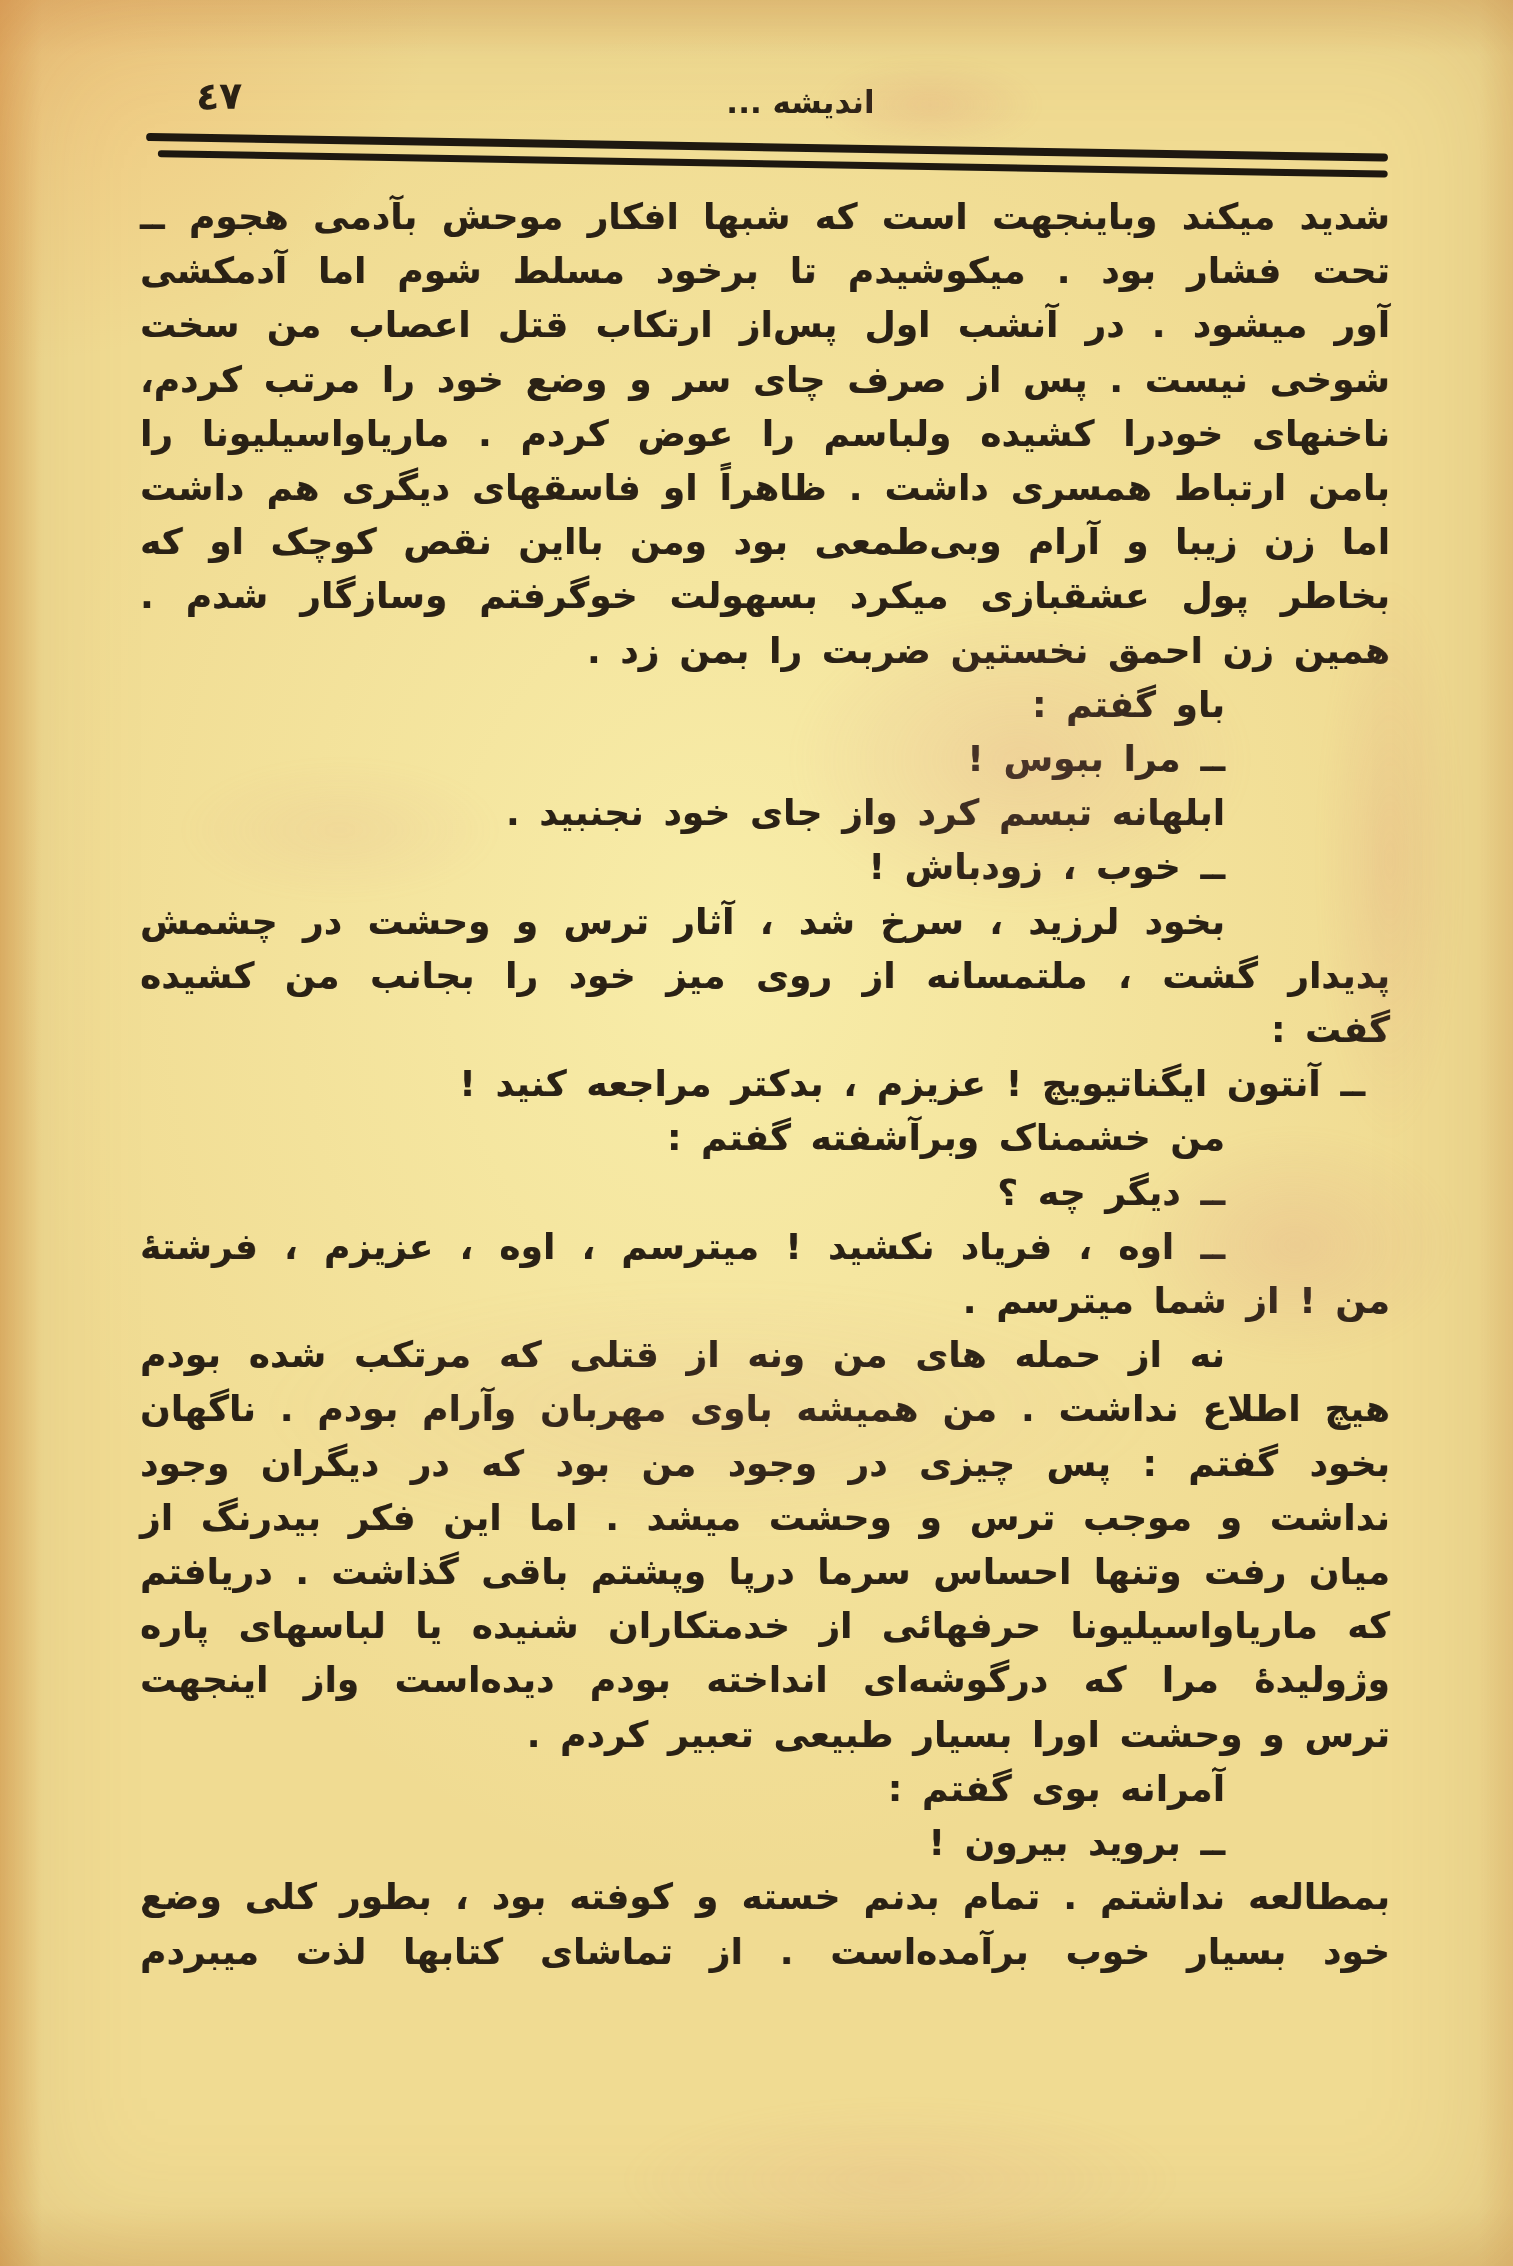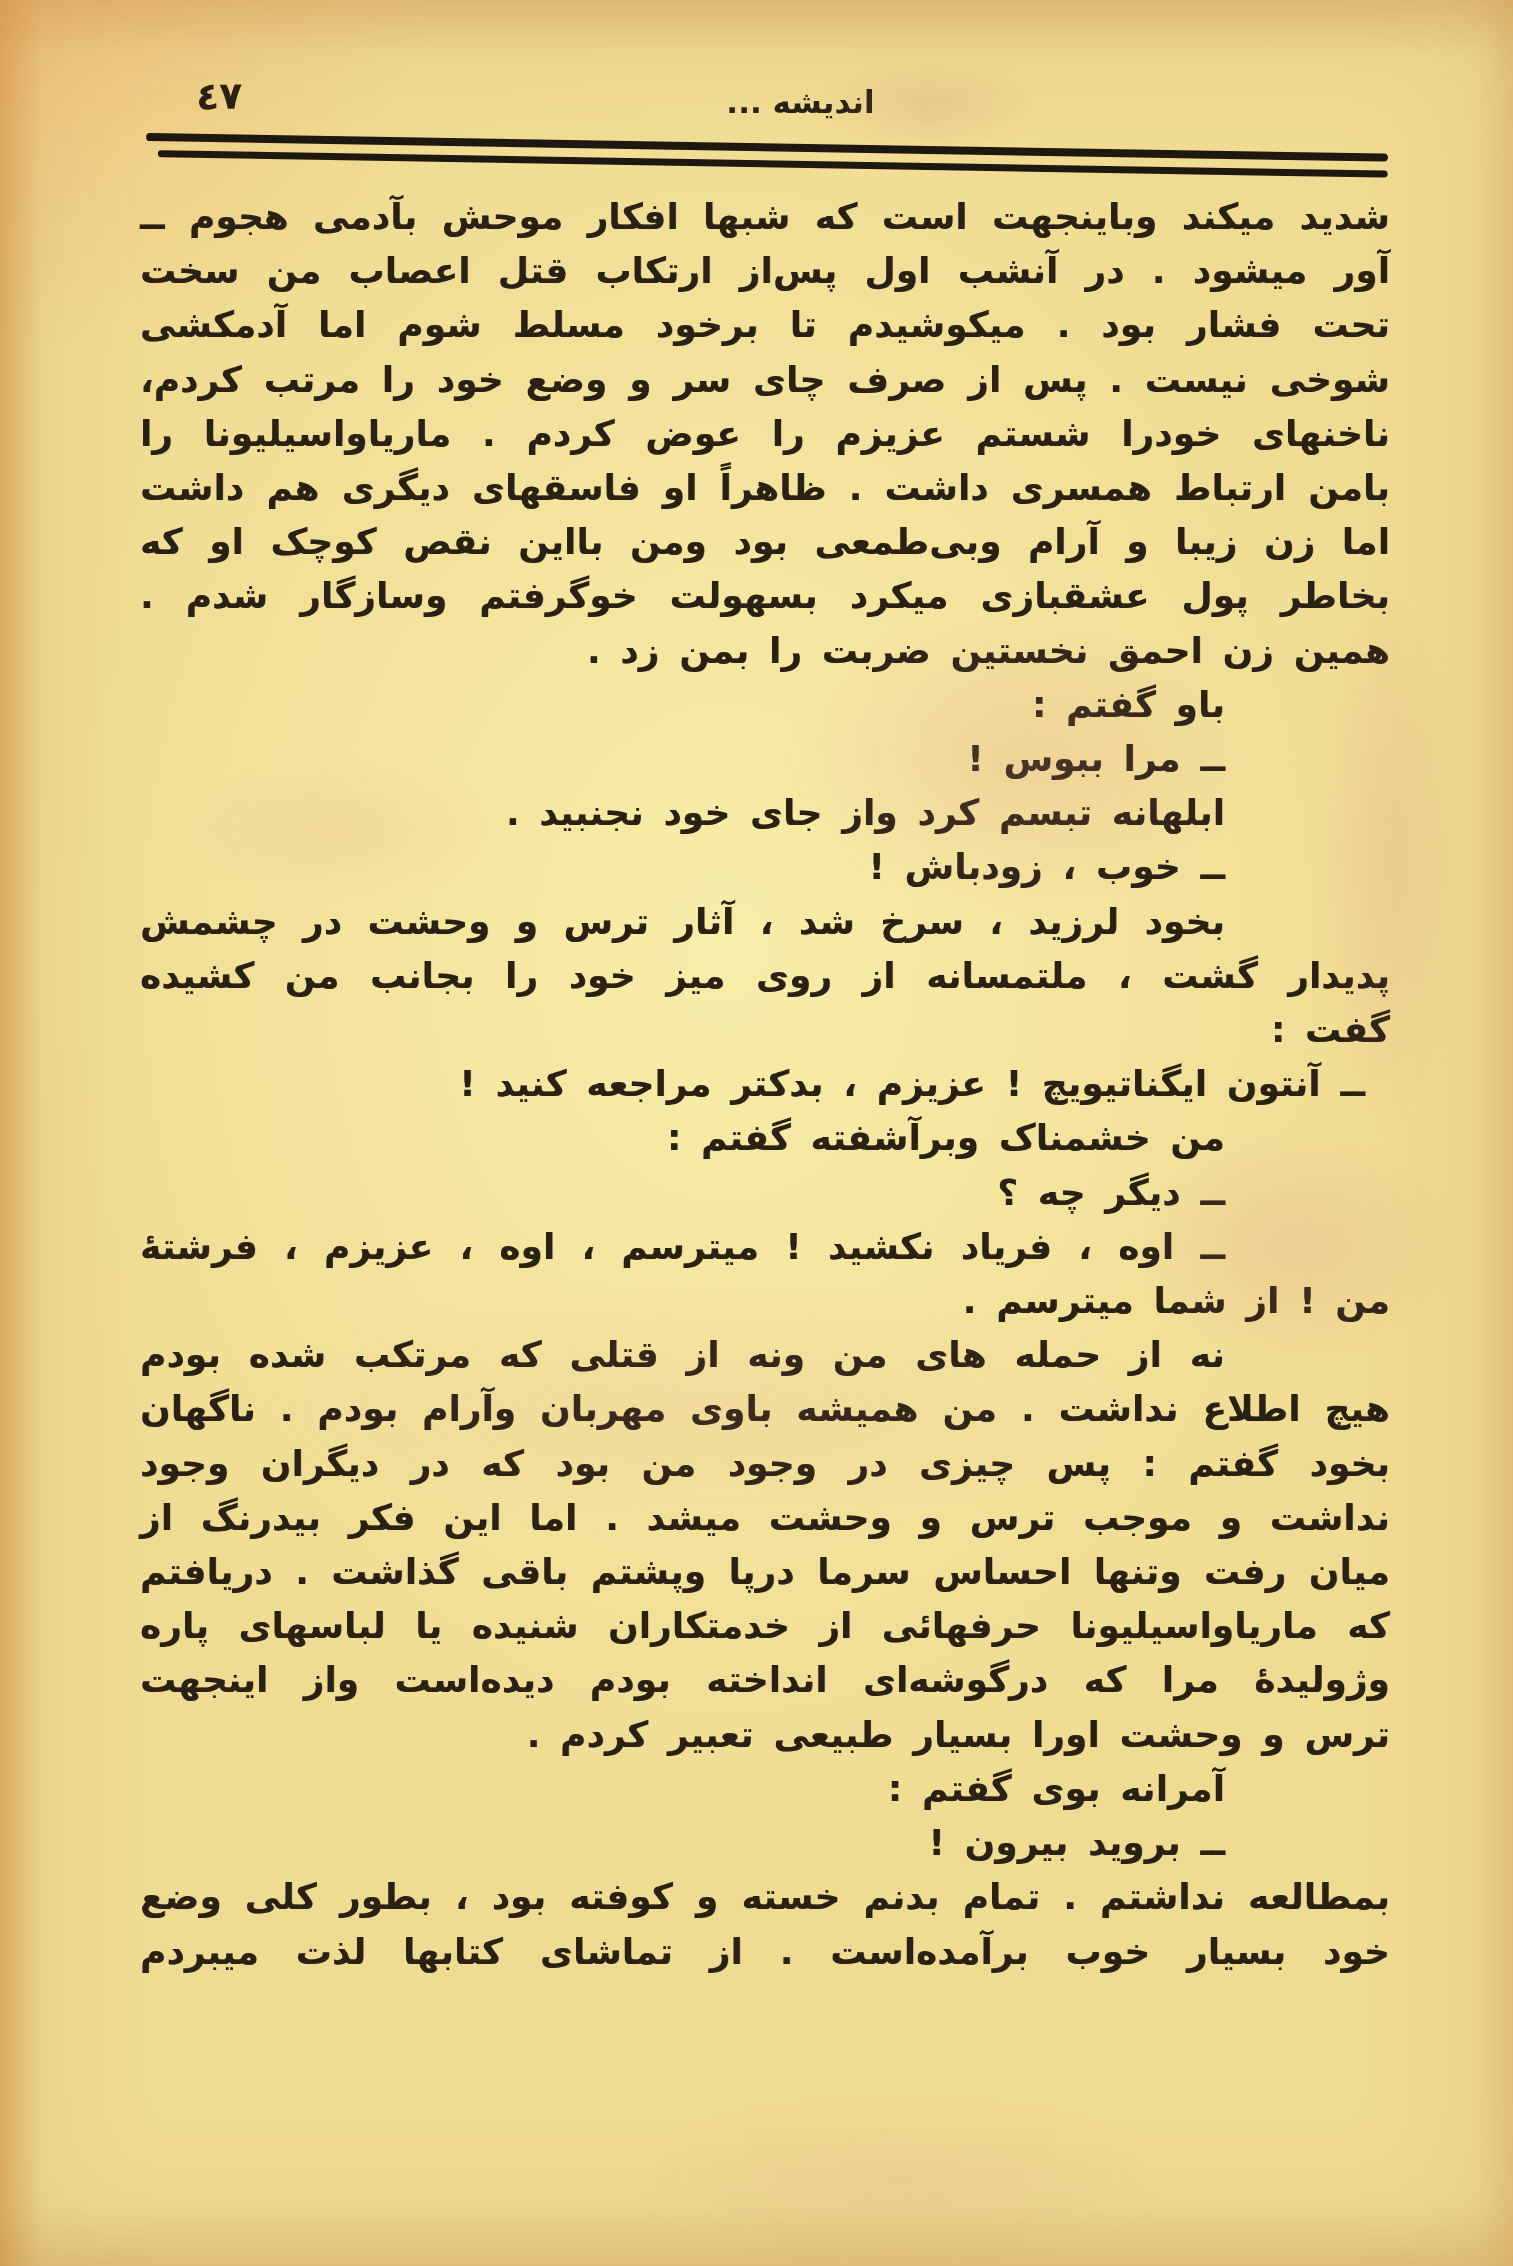--- a/index.html
+++ b/index.html
@@ -77,24 +77,24 @@
 
   <div class="header-title">اندیشه ...</div>
 
   <div class="double-rule">
     <div class="bar"></div>
     <div class="bar"></div>
   </div>
 
   <div class="text-block" id="text-block">
       <div class="line full" dir="rtl">شدید میکند وباینجهت است که شبها افکار موحش بآدمی هجوم ــ</div>
+      <div class="line full" dir="rtl">تحت فشار بود . میکوشیدم تا برخود مسلط شوم اما آدمکشی</div>
       <div class="line full" dir="rtl">آور میشود . در آنشب اول پس‌از ارتکاب قتل اعصاب من سخت</div>
-      <div class="line full" dir="rtl">تحت فشار بود . میکوشیدم تا برخود مسلط شوم اما آدمکشی</div>
       <div class="line full" dir="rtl">شوخی نیست . پس از صرف چای سر و وضع خود را مرتب کردم،</div>
-      <div class="line full" dir="rtl">ناخنهای خودرا شستم عزیزم را عوض کردم . ماریاواسیلیونا را</div>
+      <div class="line full" dir="rtl">ناخنهای خودرا کشیده ولباسم را عوض کردم . ماریاواسیلیونا را</div>
       <div class="line full" dir="rtl">بامن ارتباط همسری داشت . ظاهراً او فاسقهای دیگری هم داشت</div>
       <div class="line full" dir="rtl">اما زن زیبا و آرام وبی‌طمعی بود ومن بااین نقص کوچک او که</div>
       <div class="line full" dir="rtl">بخاطر پول عشقبازی میکرد بسهولت خوگرفتم وسازگار شدم .</div>
       <div class="line short" dir="rtl">همین زن احمق نخستین ضربت را بمن زد .</div>
       <div class="line indent short" dir="rtl">باو گفتم :</div>
       <div class="line indent short" dir="rtl">ــ مرا ببوس !</div>
       <div class="line indent short" dir="rtl">ابلهانه تبسم کرد واز جای خود نجنبید .</div>
       <div class="line indent short" dir="rtl">ــ خوب ، زودباش !</div>
       <div class="line indent full" dir="rtl">بخود لرزید ، سرخ شد ، آثار ترس و وحشت در چشمش</div>
       <div class="line full" dir="rtl">پدیدار گشت ، ملتمسانه از روی میز خود را بجانب من کشیده</div>

